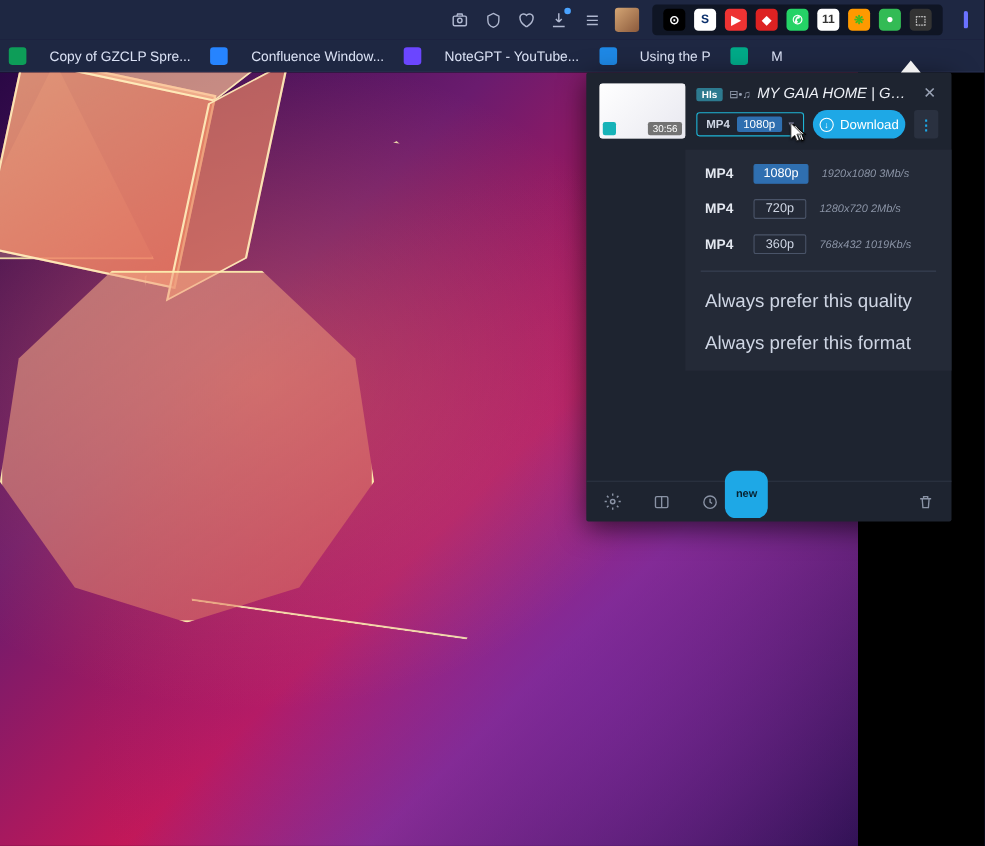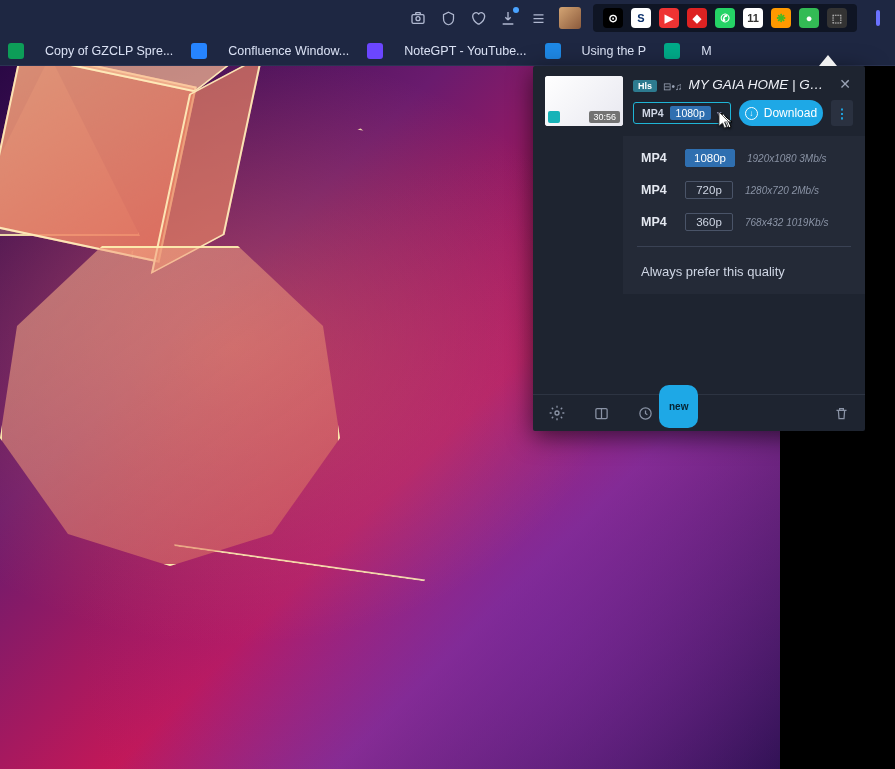--- a/index.html
+++ b/index.html
@@ -94,21 +94,21 @@
 .dl-btn .circ{width:13px;height:13px;border:1.5px solid #fff;border-radius:50%;display:flex;align-items:center;justify-content:center;font-size:8px;}
 .more-btn{width:22px;height:26px;background:#2a3140;border-radius:3px;display:flex;align-items:center;justify-content:center;color:#1ea8e6;cursor:pointer;font-weight:bold;}
 
 .dd{background:#242a37;margin:2px 0 0 90px;padding:6px 0;}
 .dd-row{display:flex;align-items:center;gap:12px;padding:7px 18px;cursor:pointer;}
 .dd-row .f{font-weight:bold;font-size:12.5px;color:#e4e8f0;width:32px;}
 .dd-row .q{font-size:11.5px;padding:2px 8px;border:1px solid #4a5468;border-radius:2px;color:#cfd6e4;min-width:48px;text-align:center;}
 .dd-row .q.sel{background:#2f6fb0;border-color:#2f6fb0;color:#fff;}
 .dd-row .d{font-size:10px;font-style:italic;color:#8a93a5;}
 .dd-sep{height:1px;background:#3a4254;margin:8px 14px;}
-.dd-pref{padding:9px 18px;color:#cfd6e4;font-size:13px;cursor:pointer;}
+.dd-pref{padding:9px 18px;color:#cfd6e4;font-size:17px;cursor:pointer;}
 
 .panel-footer{display:flex;align-items:center;padding:8px 14px;border-top:1px solid #2d3442;position:relative;}
 .panel-footer .fico{width:20px;height:20px;display:flex;align-items:center;justify-content:center;color:#8a93a5;cursor:pointer;margin-right:24px;}
 .panel-footer .trash{margin-left:auto;margin-right:0;}
 .new-pill{position:absolute;top:-10px;left:126px;background:#1ea8e6;color:#072231;font-size:10px;font-weight:bold;padding:16px 10px;border-radius:10px;}
 .cursor{position:absolute;top:46px;left:184px;width:16px;height:20px;pointer-events:none;}
 .cursor svg{filter:drop-shadow(0 1px 1px rgba(0,0,0,.6));}
 .tri-caret{position:absolute;top:-11px;right:28px;width:0;height:0;border-left:9px solid transparent;border-right:9px solid transparent;border-bottom:11px solid #f0f0f0;}
 </style>
 </head>
@@ -233,20 +233,21 @@
           <span class="q">720p</span>
           <span class="d">1280x720 2Mb/s</span>
         </div>
         <div class="dd-row">
           <span class="f">MP4</span>
           <span class="q">360p</span>
           <span class="d">768x432 1019Kb/s</span>
         </div>
         <div class="dd-sep"></div>
       <div class="dd-pref">Always prefer this quality</div>
+      <div class="dd-pref">Always prefer this format</div>
     </div>
 
     <div style="height:100px"></div>
 
     <div class="panel-footer">
       <span class="new-pill">new</span>
       <span class="fico">
           <svg width="16" height="16" viewBox="0 0 24 24" fill="none" stroke="currentColor" stroke-width="2">
             <circle cx="12" cy="12" r="3"></circle>
             <path d="M12 1v3m0 16v3M4.2 4.2l2.1 2.1m11.4 11.4l2.1 2.1M1 12h3m16 0h3M4.2 19.8l2.1-2.1m11.4-11.4l2.1-2.1"></path>

